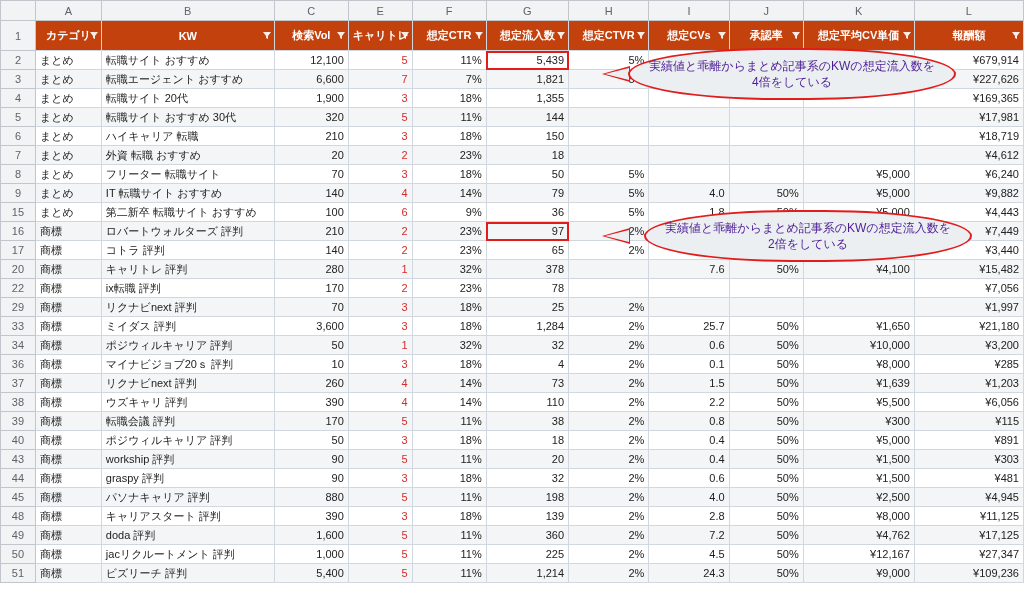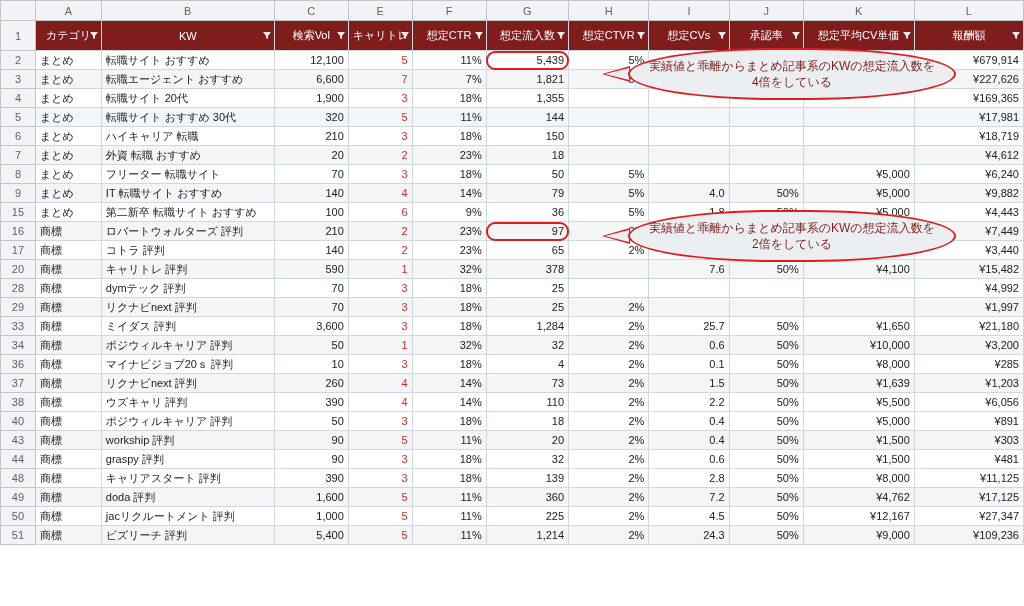--- a/index.html
+++ b/index.html
@@ -37,23 +37,23 @@
   
   td.rownum {
     background: #f1f3f4;
     color: #5f6368;
     text-align: center;
     width: 34px;
     border-color: #c0c6cc;
   }
   
   tr.hdr td.cell {
-    background: #7f1d1d;
+    background: #c2410c;
     color: #fff;
-    font-weight: 400;
+    font-weight: 700;
     text-align: center;
     height: 30px;
     position: relative;
   }
   tr.hdr td.rownum { height: 30px; }
   .filter-icon {
     position: absolute;
     right: 2px; top: 50%;
     transform: translateY(-50%);
     width: 10px; height: 10px;
@@ -76,29 +76,29 @@
   col.cB { width: 168px; }
   col.cC { width: 72px; }
   col.cE { width: 62px; }
   col.cF { width: 72px; }
   col.cG { width: 80px; }
   col.cH { width: 78px; }
   col.cI { width: 78px; }
   col.cJ { width: 72px; }
   col.cK { width: 108px; }
   col.cL { width: 106px; }
-  .redbox { outline: 2px solid #e21b1b; outline-offset: -2px; border-radius: 9px; }
+  .redbox { outline: 2px solid #e21b1b; outline-offset: -2px; }
   
   .callout {
     position: absolute;
     background: #eceff1;
     border: 2px solid #e21b1b;
     border-radius: 50% / 55%;
     padding: 8px 16px;
-    color: #7f1d1d;
+    color: #4c1d95;
     font-size: 12px;
     text-align: center;
     line-height: 1.35;
     z-index: 5;
   }
   .callout-tail {
     position: absolute;
     width: 0; height: 0;
     z-index: 4;
   }
@@ -360,43 +360,43 @@
           <td class="cell" data-col="H">2%</td>
           <td class="cell" data-col="I">1.3</td>
           <td class="cell" data-col="J">50%</td>
           <td class="cell" data-col="K">¥8,800</td>
           <td class="cell" data-col="L">¥3,440</td>
         </tr>
         <tr class="even">
           <td class="rownum">20</td>
           <td class="cell" data-col="A">商標</td>
           <td class="cell" data-col="B">キャリトレ 評判</td>
-          <td class="cell" data-col="C">590</td>
+          <td class="cell" data-col="C">280</td>
           <td class="cell" data-col="E">1</td>
           <td class="cell" data-col="F">32%</td>
           <td class="cell" data-col="G">378</td>
           <td class="cell" data-col="H"></td>
           <td class="cell" data-col="I">7.6</td>
           <td class="cell" data-col="J">50%</td>
           <td class="cell" data-col="K">¥4,100</td>
           <td class="cell" data-col="L">¥15,482</td>
         </tr>
         <tr class="odd">
-          <td class="rownum">28</td>
-          <td class="cell" data-col="A">商標</td>
-          <td class="cell" data-col="B">dymテック 評判</td>
-          <td class="cell" data-col="C">70</td>
-          <td class="cell" data-col="E">3</td>
-          <td class="cell" data-col="F">18%</td>
-          <td class="cell" data-col="G">25</td>
+          <td class="rownum">22</td>
+          <td class="cell" data-col="A">商標</td>
+          <td class="cell" data-col="B">ix転職 評判</td>
+          <td class="cell" data-col="C">170</td>
+          <td class="cell" data-col="E">2</td>
+          <td class="cell" data-col="F">23%</td>
+          <td class="cell" data-col="G">78</td>
           <td class="cell" data-col="H"></td>
           <td class="cell" data-col="I"></td>
           <td class="cell" data-col="J"></td>
           <td class="cell" data-col="K"></td>
-          <td class="cell" data-col="L">¥4,992</td>
+          <td class="cell" data-col="L">¥7,056</td>
         </tr>
         <tr class="even">
           <td class="rownum">29</td>
           <td class="cell" data-col="A">商標</td>
           <td class="cell" data-col="B">リクナビnext 評判</td>
           <td class="cell" data-col="C">70</td>
           <td class="cell" data-col="E">3</td>
           <td class="cell" data-col="F">18%</td>
           <td class="cell" data-col="G">25</td>
           <td class="cell" data-col="H">2%</td>
@@ -468,20 +468,34 @@
           <td class="cell" data-col="C">390</td>
           <td class="cell" data-col="E">4</td>
           <td class="cell" data-col="F">14%</td>
           <td class="cell" data-col="G">110</td>
           <td class="cell" data-col="H">2%</td>
           <td class="cell" data-col="I">2.2</td>
           <td class="cell" data-col="J">50%</td>
           <td class="cell" data-col="K">¥5,500</td>
           <td class="cell" data-col="L">¥6,056</td>
         </tr>
+        <tr class="even">
+          <td class="rownum">39</td>
+          <td class="cell" data-col="A">商標</td>
+          <td class="cell" data-col="B">転職会議 評判</td>
+          <td class="cell" data-col="C">170</td>
+          <td class="cell" data-col="E">5</td>
+          <td class="cell" data-col="F">11%</td>
+          <td class="cell" data-col="G">38</td>
+          <td class="cell" data-col="H">2%</td>
+          <td class="cell" data-col="I">0.8</td>
+          <td class="cell" data-col="J">50%</td>
+          <td class="cell" data-col="K">¥300</td>
+          <td class="cell" data-col="L">¥115</td>
+        </tr>
         <tr class="odd">
           <td class="rownum">40</td>
           <td class="cell" data-col="A">商標</td>
           <td class="cell" data-col="B">ポジウィルキャリア 評判</td>
           <td class="cell" data-col="C">50</td>
           <td class="cell" data-col="E">3</td>
           <td class="cell" data-col="F">18%</td>
           <td class="cell" data-col="G">18</td>
           <td class="cell" data-col="H">2%</td>
           <td class="cell" data-col="I">0.4</td>
@@ -509,20 +523,34 @@
           <td class="cell" data-col="B">graspy 評判</td>
           <td class="cell" data-col="C">90</td>
           <td class="cell" data-col="E">3</td>
           <td class="cell" data-col="F">18%</td>
           <td class="cell" data-col="G">32</td>
           <td class="cell" data-col="H">2%</td>
           <td class="cell" data-col="I">0.6</td>
           <td class="cell" data-col="J">50%</td>
           <td class="cell" data-col="K">¥1,500</td>
           <td class="cell" data-col="L">¥481</td>
+        </tr>
+        <tr class="even">
+          <td class="rownum">45</td>
+          <td class="cell" data-col="A">商標</td>
+          <td class="cell" data-col="B">パソナキャリア 評判</td>
+          <td class="cell" data-col="C">880</td>
+          <td class="cell" data-col="E">5</td>
+          <td class="cell" data-col="F">11%</td>
+          <td class="cell" data-col="G">198</td>
+          <td class="cell" data-col="H">2%</td>
+          <td class="cell" data-col="I">4.0</td>
+          <td class="cell" data-col="J">50%</td>
+          <td class="cell" data-col="K">¥2,500</td>
+          <td class="cell" data-col="L">¥4,945</td>
         </tr>
         <tr class="odd">
           <td class="rownum">48</td>
           <td class="cell" data-col="A">商標</td>
           <td class="cell" data-col="B">キャリアスタート 評判</td>
           <td class="cell" data-col="C">390</td>
           <td class="cell" data-col="E">3</td>
           <td class="cell" data-col="F">18%</td>
           <td class="cell" data-col="G">139</td>
           <td class="cell" data-col="H">2%</td>
@@ -575,17 +603,17 @@
         </tr>
       </tbody>
 </table>
 
 <div class="callout-tail t1" style="left:602px; top:66px;"></div>
 <div class="callout" style="left:628px; top:48px; width:328px;">
   <span>実績値と乖離からまとめ記事系のKWの想定流入数を4倍をしている</span>
 </div>
 
 <div class="callout-tail t1" style="left:602px; top:228px;"></div>
-<div class="callout" style="left:628px; top:210px; width:328px;">
+<div class="callout" style="left:644px; top:210px; width:328px;">
   <span>実績値と乖離からまとめ記事系のKWの想定流入数を2倍をしている</span>
 </div>
 
 </div>
 
 </body></html>

